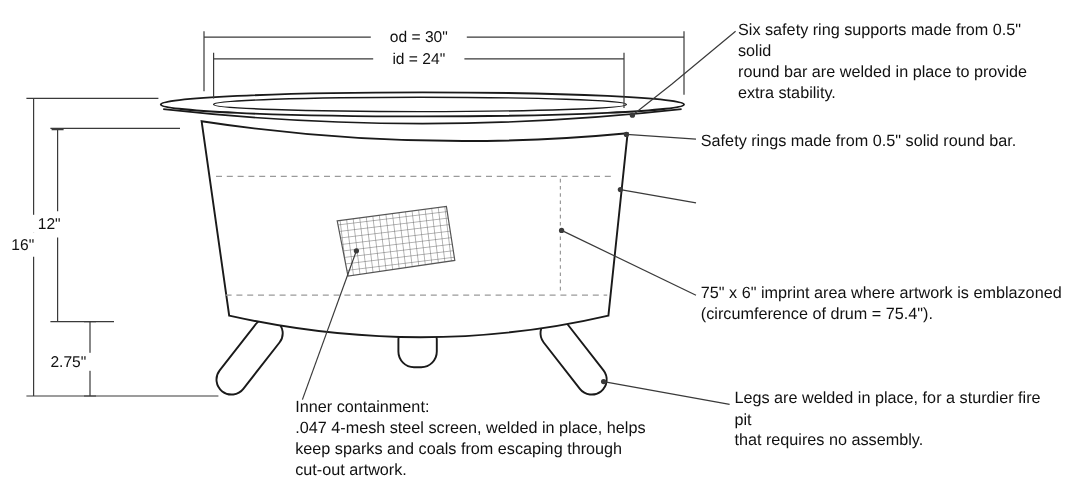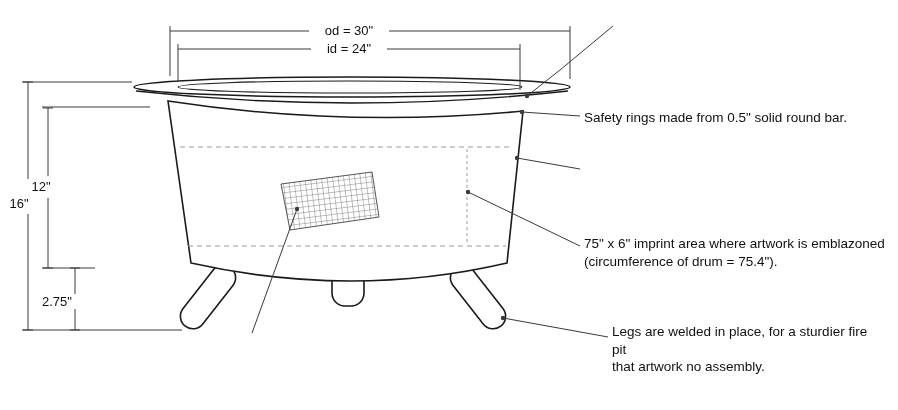--- a/index.html
+++ b/index.html
@@ -92,19 +92,26 @@
       <circle cx="297" cy="209" r="2.2"></circle>
     </g>
   </svg>
 
   <div class="dim" style="left:309px;top:23px;width:76px;">od = 30"</div>
   <div class="dim" style="left:311px;top:41px;width:72px;">id = 24"</div>
   <div class="dim" style="left:2px;top:196px;width:30px;">16"</div>
   <div class="dim" style="left:24px;top:179px;width:30px;">12"</div>
   <div class="dim" style="left:37px;top:294px;width:36px;">2.75"</div>
 
+  <div class="ann" style="left:615px;top:16px;width:262px;">Six safety ring supports made from 0.5" solid
+round bar are welded in place to provide
+extra stability.</div>
   <div class="ann" style="left:584px;top:109px;width:300px;">Safety rings made from 0.5" solid round bar.</div>
   <div class="ann" style="left:584px;top:235px;width:310px;">75" x 6" imprint area where artwork is emblazoned
 (circumference of drum = 75.4").</div>
   <div class="ann" style="left:612px;top:323px;width:260px;">Legs are welded in place, for a sturdier fire pit
-that artwork no assembly.</div>
+that requires no assembly.</div>
+  <div class="ann" style="left:246px;top:330px;width:310px;">Inner containment:
+.047 4-mesh steel screen, welded in place, helps
+keep sparks and coals from escaping through
+cut-out artwork.</div>
 
 </div>
 
 </body></html>

